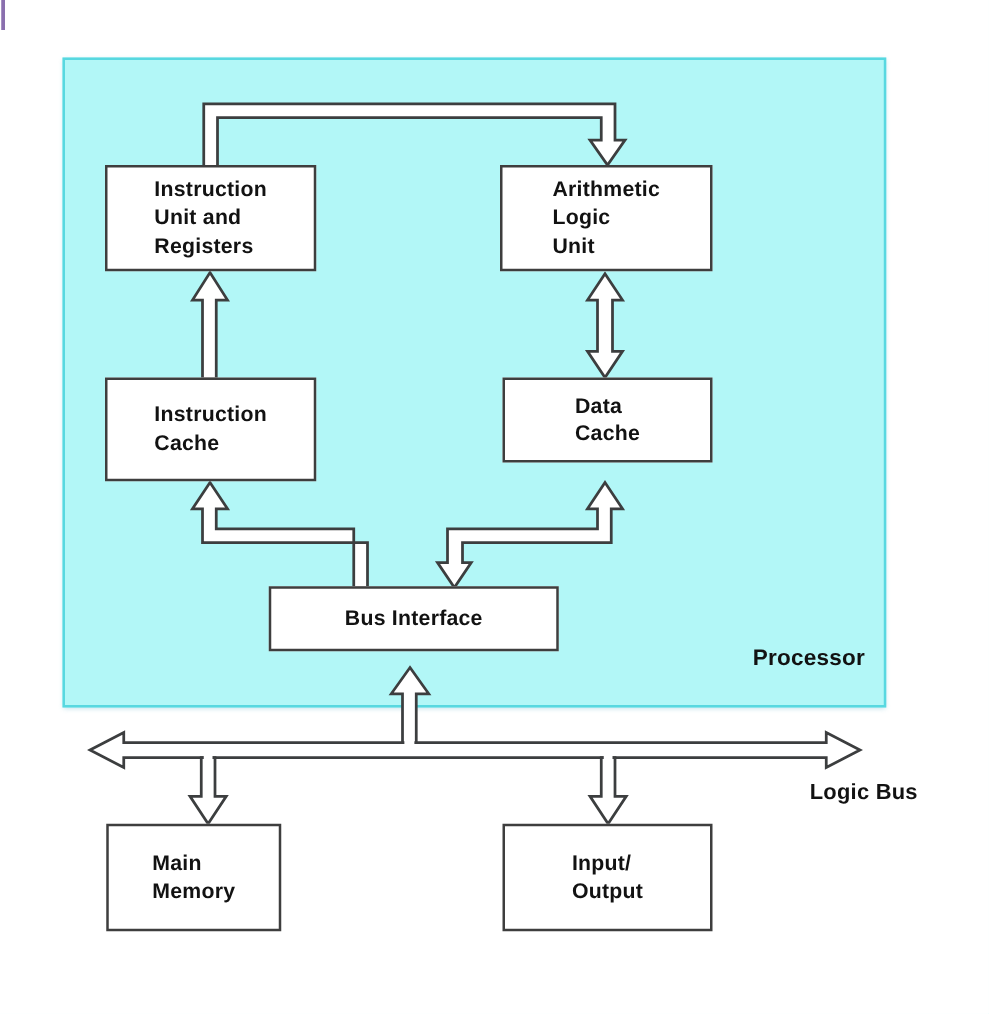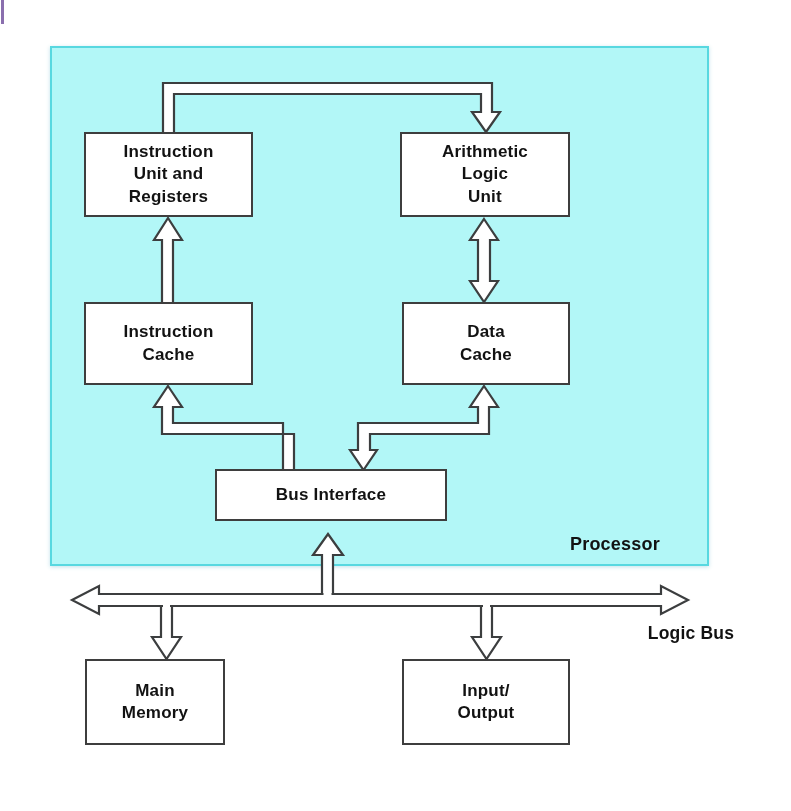--- a/index.html
+++ b/index.html
@@ -26,32 +26,32 @@
     box-sizing:border-box;
     box-shadow:0 1px 4px rgba(120,190,210,0.45);
   }
   svg.connectors{position:absolute;left:0;top:0;width:791px;height:811px;}
   svg.connectors path{fill:#ffffff;stroke:var(--line);stroke-width:2.2;stroke-linejoin:miter;}
   svg.connectors rect.patch{fill:#ffffff;stroke:none;}
   .node{
     position:absolute;background:#ffffff;
     border:2.5px solid var(--box-border);box-sizing:border-box;
     display:flex;align-items:center;justify-content:center;
-    text-align:center;font-weight:bold;font-size:17px;line-height:1.32;
+    text-align:left;font-weight:bold;font-size:17px;line-height:1.32;
     letter-spacing:0.2px;white-space:pre-line;color:var(--text);
   }
   .node-iu{left:84px;top:132px;width:169px;height:85px;}
   .node-alu{left:400px;top:132px;width:170px;height:85px;}
   .node-ic{left:84px;top:302px;width:169px;height:83px;}
-  .node-dc{left:402px;top:302px;width:168px;height:83px;}
+  .node-dc{left:402px;top:302px;width:168px;height:68px;}
   .node-bi{left:215px;top:469px;width:232px;height:52px;}
   .node-mm{left:85px;top:659px;width:140px;height:86px;}
   .node-io{left:402px;top:659px;width:168px;height:86px;}
   .region-label{
-    position:absolute;left:570px;top:534px;width:122px;text-align:left;
+    position:absolute;left:570px;top:516px;width:122px;text-align:right;
     font-weight:bold;font-size:18px;color:var(--text);letter-spacing:0.2px;
   }
   .bus-label{
     position:absolute;left:628px;top:623px;width:126px;text-align:center;
     font-weight:bold;font-size:17.5px;color:var(--text);letter-spacing:0.2px;
   }
 </style>
 </head>
 <body>
 

